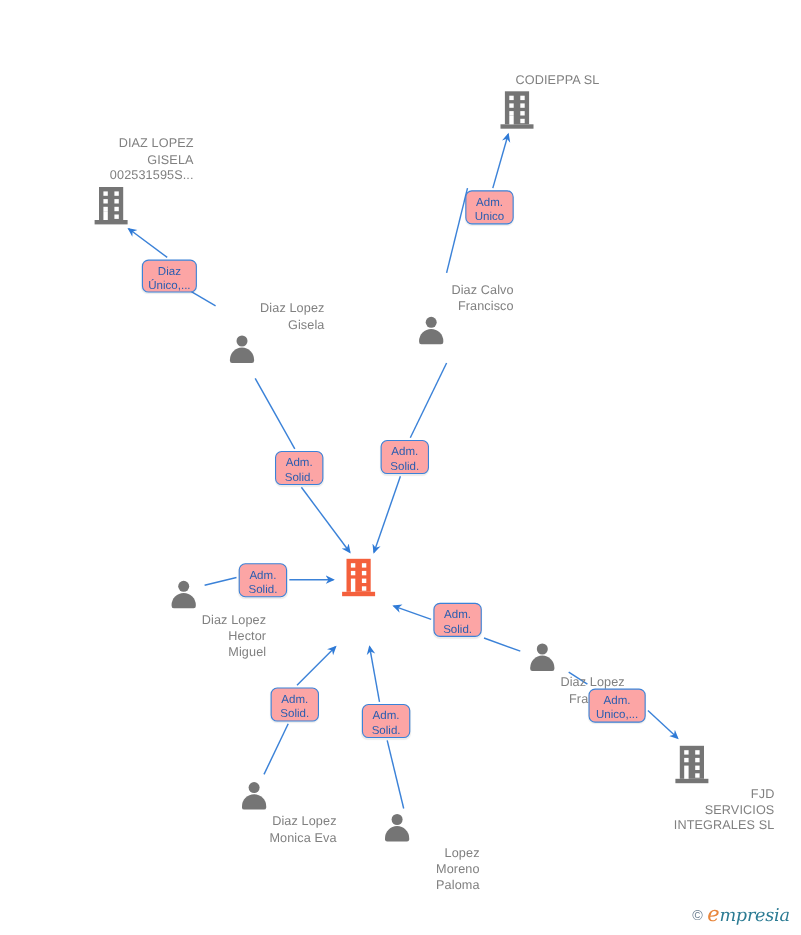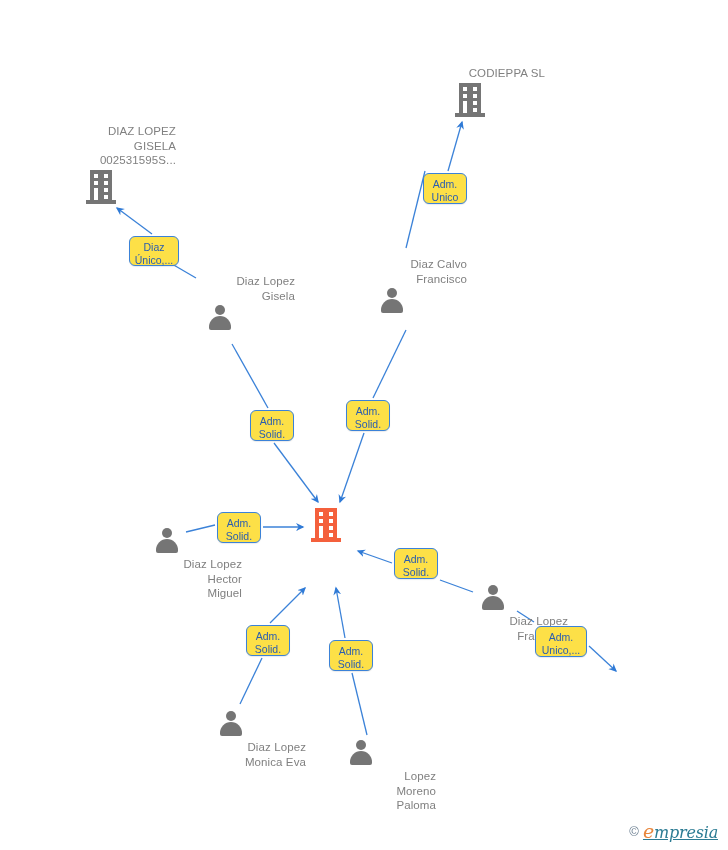--- a/index.html
+++ b/index.html
@@ -114,21 +114,21 @@
     width: 22px;
     height: 14px;
     background: #757575;
     border-radius: 11px 11px 2px 2px;
   }
 
   
   .rel {
     position: absolute;
     box-sizing: border-box;
-    background: #fde047;
+    background: #fca5a5;
     border: 1.4px solid #3b82d8;
     border-radius: 6px;
     color: #2a5db0;
     font-size: 10.5px;
     line-height: 13px;
     text-align: center;
     padding: 4px 2px 3px 2px;
     white-space: pre-line;
     box-shadow: 0 1px 1px rgba(0,0,0,0.08);
   }
@@ -145,21 +145,20 @@
   #watermark .copy {
     font-size: 13px;
     color: #6b7f91;
   }
   #watermark .brand {
     font-family: "DejaVu Serif", serif;
     font-style: italic;
     font-size: 16px;
     color: #2b7b93;
     letter-spacing: -0.2px;
-    text-decoration: underline;
   }
   #watermark .brand .lead {
     color: #e8863c;
     font-size: 19px;
   }
 </style>
 </head>
 <body>
 
 <div id="canvas">
@@ -296,20 +295,39 @@
       <div class="person" style="margin:0 auto;">
         <div class="head"></div>
           <div class="torso"></div>
       </div>
     </div>
     <div class="caption">Diaz Lopez
 Francisco
 Jose</div>
   </div>
 
+  <div class="node cap-below" style="left:629px; top:678px;">
+    <div class="glyph">
+      <div class="bld" style="margin:0 auto;">
+        <div class="body"></div>
+        <div class="base"></div>
+        <div class="win" style="left:8px;  top:4px;"></div>
+        <div class="win" style="left:18px; top:4px;"></div>
+        <div class="win" style="left:8px;  top:11px;"></div>
+        <div class="win" style="left:18px; top:11px;"></div>
+        <div class="win" style="left:8px;  top:18px;"></div>
+        <div class="win" style="left:18px; top:18px;"></div>
+        <div class="win" style="left:18px; top:25px;"></div>
+        <div class="door"></div>
+      </div>
+    </div>
+    <div class="caption">FJD
+SERVICIOS
+INTEGRALES SL</div>
+  </div>
 
   <div class="node cap-below" style="left:231px; top:711px;">
     <div class="glyph">
       <div class="person" style="margin:0 auto;">
         <div class="head"></div>
           <div class="torso"></div>
       </div>
     </div>
     <div class="caption">Diaz Lopez
 Monica Eva</div>

